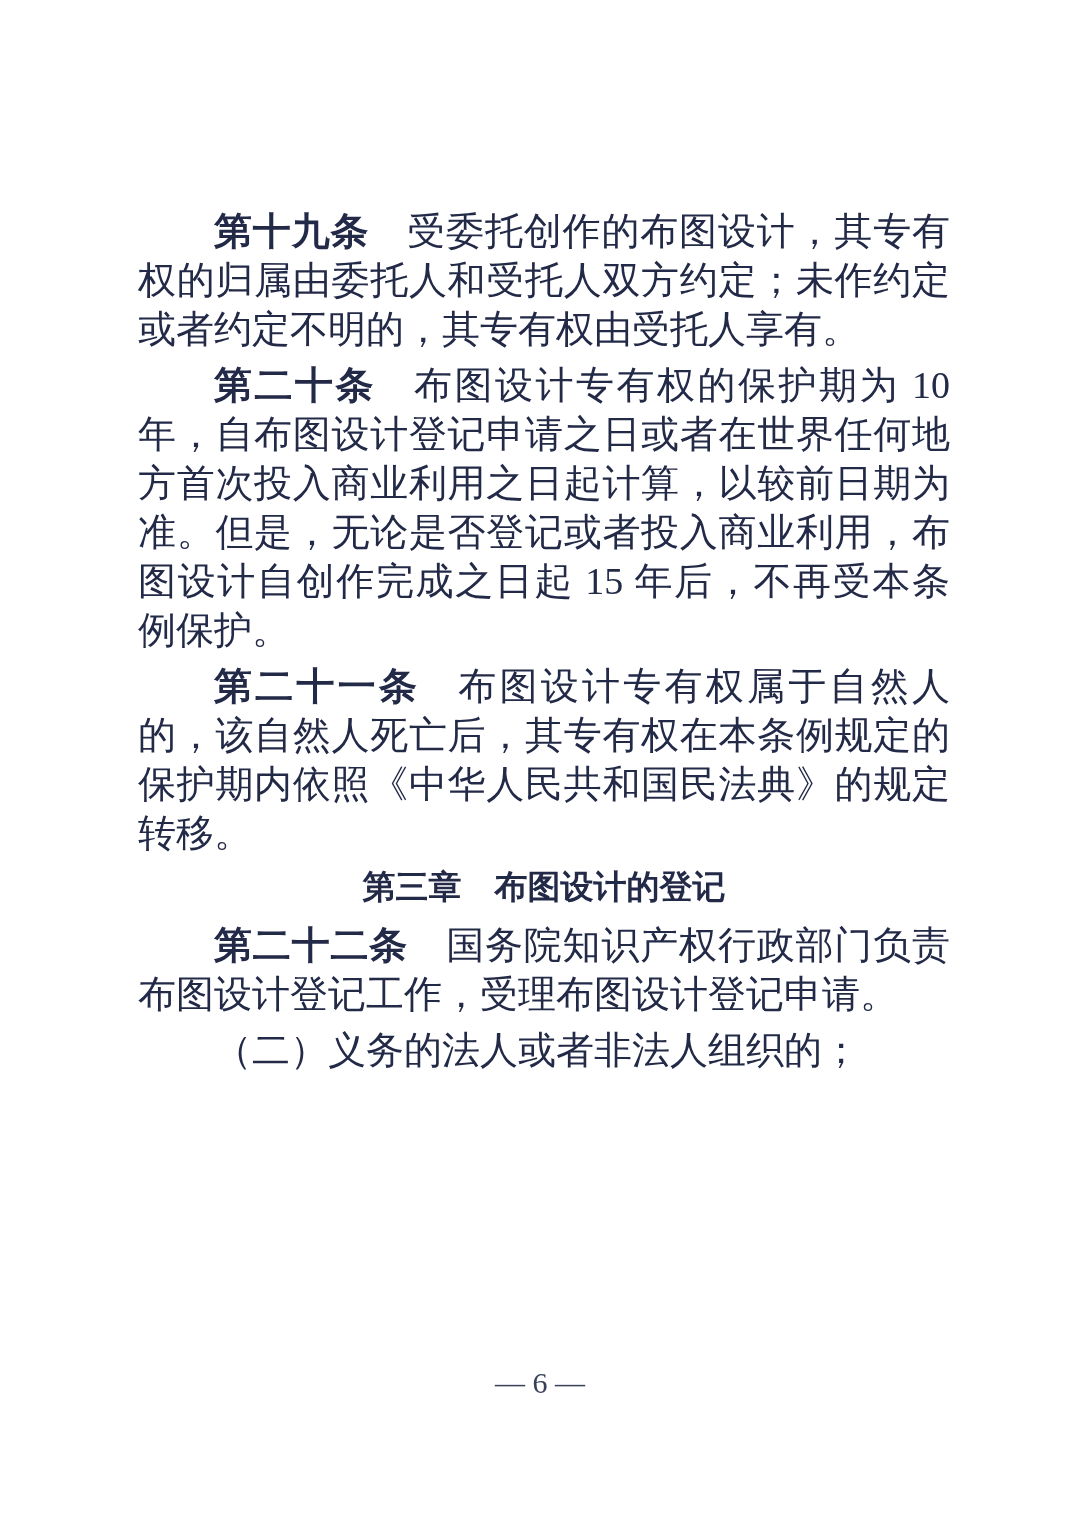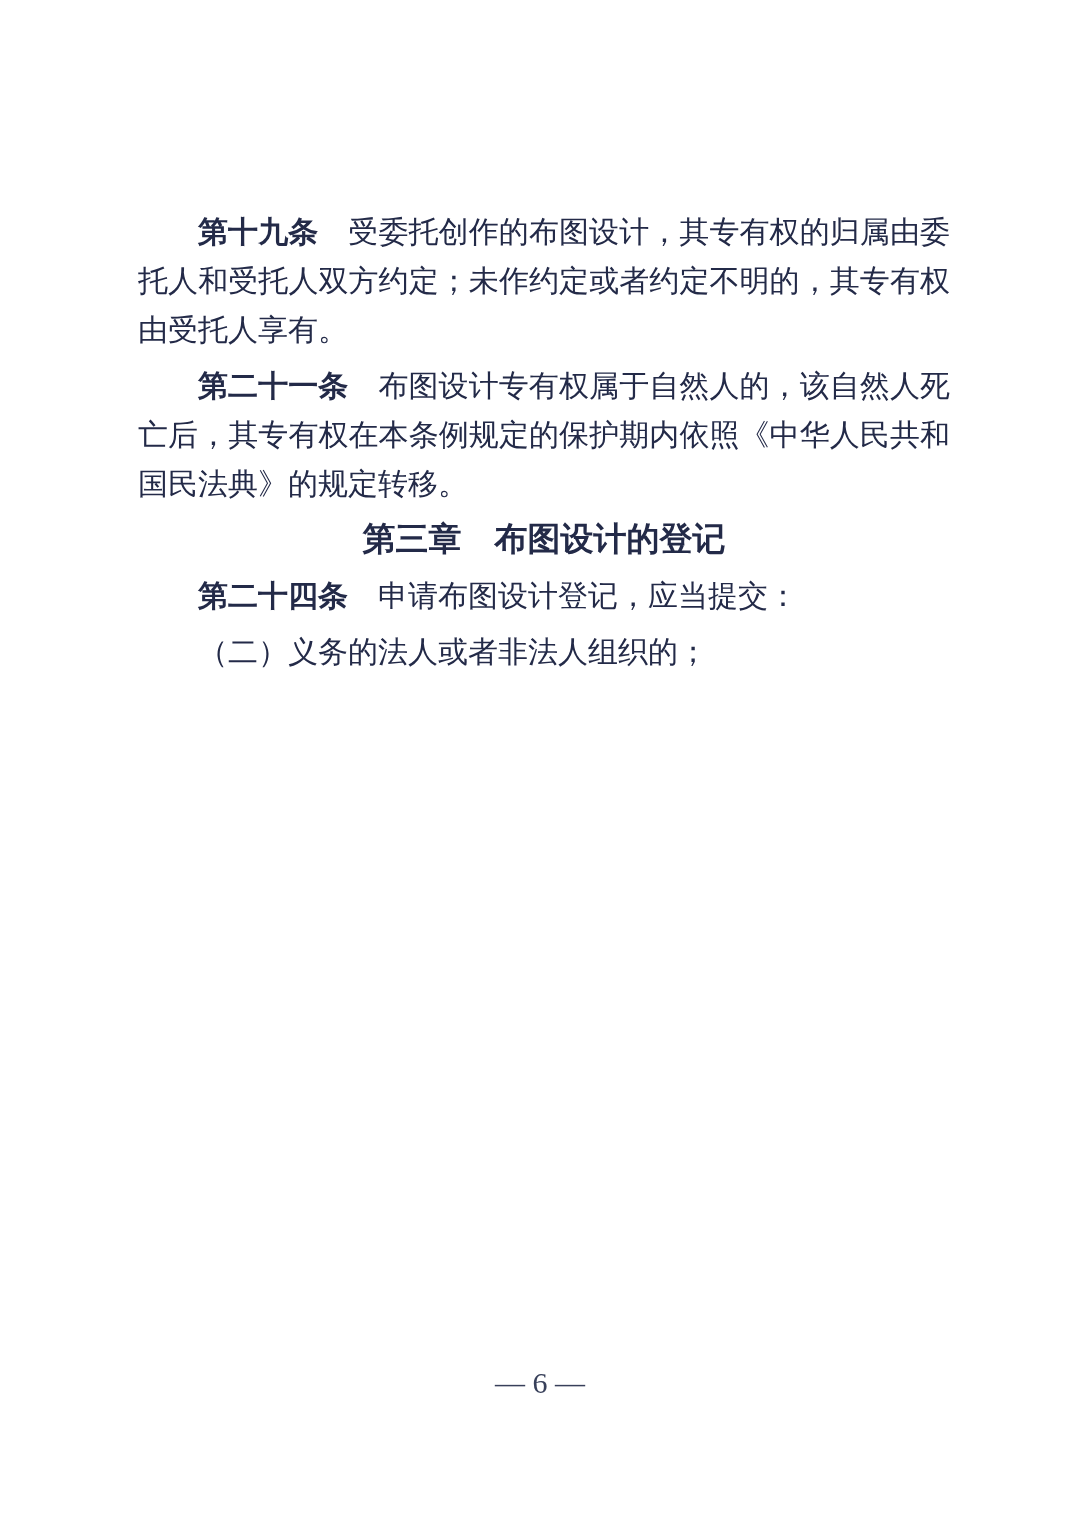--- a/index.html
+++ b/index.html
@@ -23,36 +23,36 @@
     overflow: hidden;
   }
   .content {
     position: absolute;
     left: 138px;
     top: 200px;
     width: 812px;
   }
   .para {
     margin: 7px 0 0 0;
-    font-size: 30px;
+    font-size: 38px;
     line-height: 49px;
     color: var(--text-color);
     text-align: justify;
     text-justify: inter-ideograph;
     text-indent: 2em;
     font-family: "Liberation Serif", "DejaVu Serif", serif;
   }
   .term {
     font-family: "Liberation Sans", "DejaVu Sans", sans-serif;
     font-weight: bold;
     margin-right: 1em;
   }
   .chapter-heading {
     margin: 7px 0 0 0;
-    font-family: Liberation Serif, serif;
+    font-family: Liberation Mono, monospace;
     font-weight: bold;
     font-size: 33px;
     line-height: 49px;
     color: var(--text-color);
     text-align: center;
     text-indent: 0;
   }
   .footer {
     position: absolute;
     top: 1366px;
@@ -66,29 +66,30 @@
   }
 </style>
 </head>
 <body>
 
 <div class="page">
   <div class="content">
 
     <p class="para"><span class="term">第十九条</span><span>受委托创作的布图设计，其专有权的归属由委托人和受托人双方约定；未作约定或者约定不明的，其专有权由受托人享有。</span></p>
 
+    <p class="para"><span class="term">第二十条</span><span>布图设计专有权的保护期为 10 年，自布图设计登记申请之日或者在世界任何地方首次投入商业利用之日起计算，以较前日期为准。但是，无论是否登记或者投入商业利用，布图设计自创作完成之日起 15 年后，不再受本条例保护。</span></p>
 
     <p class="para"><span class="term">第二十一条</span><span>布图设计专有权属于自然人的，该自然人死亡后，其专有权在本条例规定的保护期内依照《中华人民共和国民法典》的规定转移。</span></p>
 
 
     <p class="chapter-heading">第三章　布图设计的登记</p>
 
+    <p class="para"><span class="term">第二十二条</span><span>国务院知识产权行政部门负责布图设计登记工作，受理布图设计登记申请。</span></p>
 
 
-    <p class="para"><span class="term">第二十四条</span><span>申请布图设计登记，应当提交：</span></p>
 
 
     <p class="para"><span>（二）义务的法人或者非法人组织的；</span></p>
 
   </div>
 
   <div class="footer">— 6 —</div>
 </div>
 
 </body></html>

